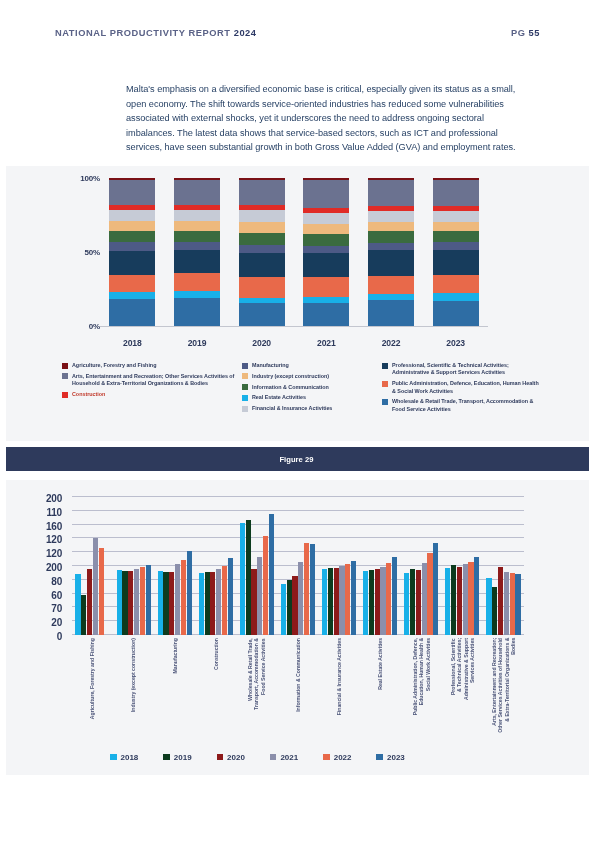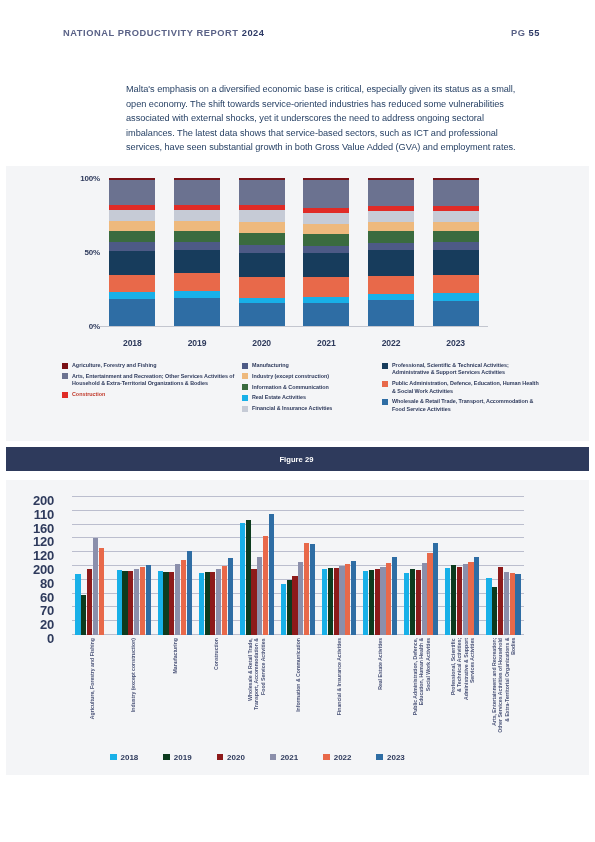--- a/index.html
+++ b/index.html
@@ -10,21 +10,21 @@
     overflow: hidden;
   }
   .page { position: relative; width: 595px; height: 842px; }
 
   
   .header {
     position: absolute; left: 0; top: 28px; width: 595px;
     padding: 0 55px;
     display: flex; justify-content: space-between; align-items: baseline;
   }
-  .hdr-left { font-size: 9.3px; letter-spacing: 0.55px; color: #5a6287; font-weight: 600; margin-left: 8px; }
+  .hdr-left { font-size: 9.3px; letter-spacing: 0.55px; color: #5a6287; font-weight: 600; }
   .hdr-left b { color: #2e3a66; font-weight: 700; }
   .hdr-right { font-size: 9.3px; letter-spacing: 0.55px; color: #5a6287; font-weight: 600; text-align: center; }
   .hdr-right b { color: #2e3a66; font-weight: 700; }
 
   
   .body-copy {
     position: absolute; left: 126px; top: 82px; width: 404px;
     font-size: 9.2px; line-height: 14.6px; color: #1f3a5f;
     letter-spacing: -0.03px;
   }
@@ -85,21 +85,21 @@
   .lg-tx.red { color: #c0392b; }
 
   
   .c2-plot {
     position: absolute; left: 72px; top: 497px;
     width: 452px; height: 138px;
   }
   .c2-grid { position: absolute; left: 0; right: 0; height: 1px; background: #8c90ad; opacity: .55; }
   .c2-ylabels { position: absolute; left: 46px; top: 491px; width: 24px; height: 150px; }
   .c2-ylab {
-    position: absolute; right: 16px; font-size: 13px; font-weight: 700;
+    position: absolute; right: 8px; font-size: 10px; font-weight: 700;
     color: #2e3a5c; letter-spacing: -0.2px;
   }
   .c2-group { position: absolute; bottom: 0; height: 100%; }
   .c2-bar { position: absolute; bottom: 0; width: 5.2px; }
   .c2-xlabels { position: absolute; left: 72px; top: 638px; width: 452px; height: 108px; }
   .c2-xwrap {
     position: absolute; top: 0; height: 108px;
     display: flex; align-items: flex-start; justify-content: center;
   }
   .c2-xtxt {

